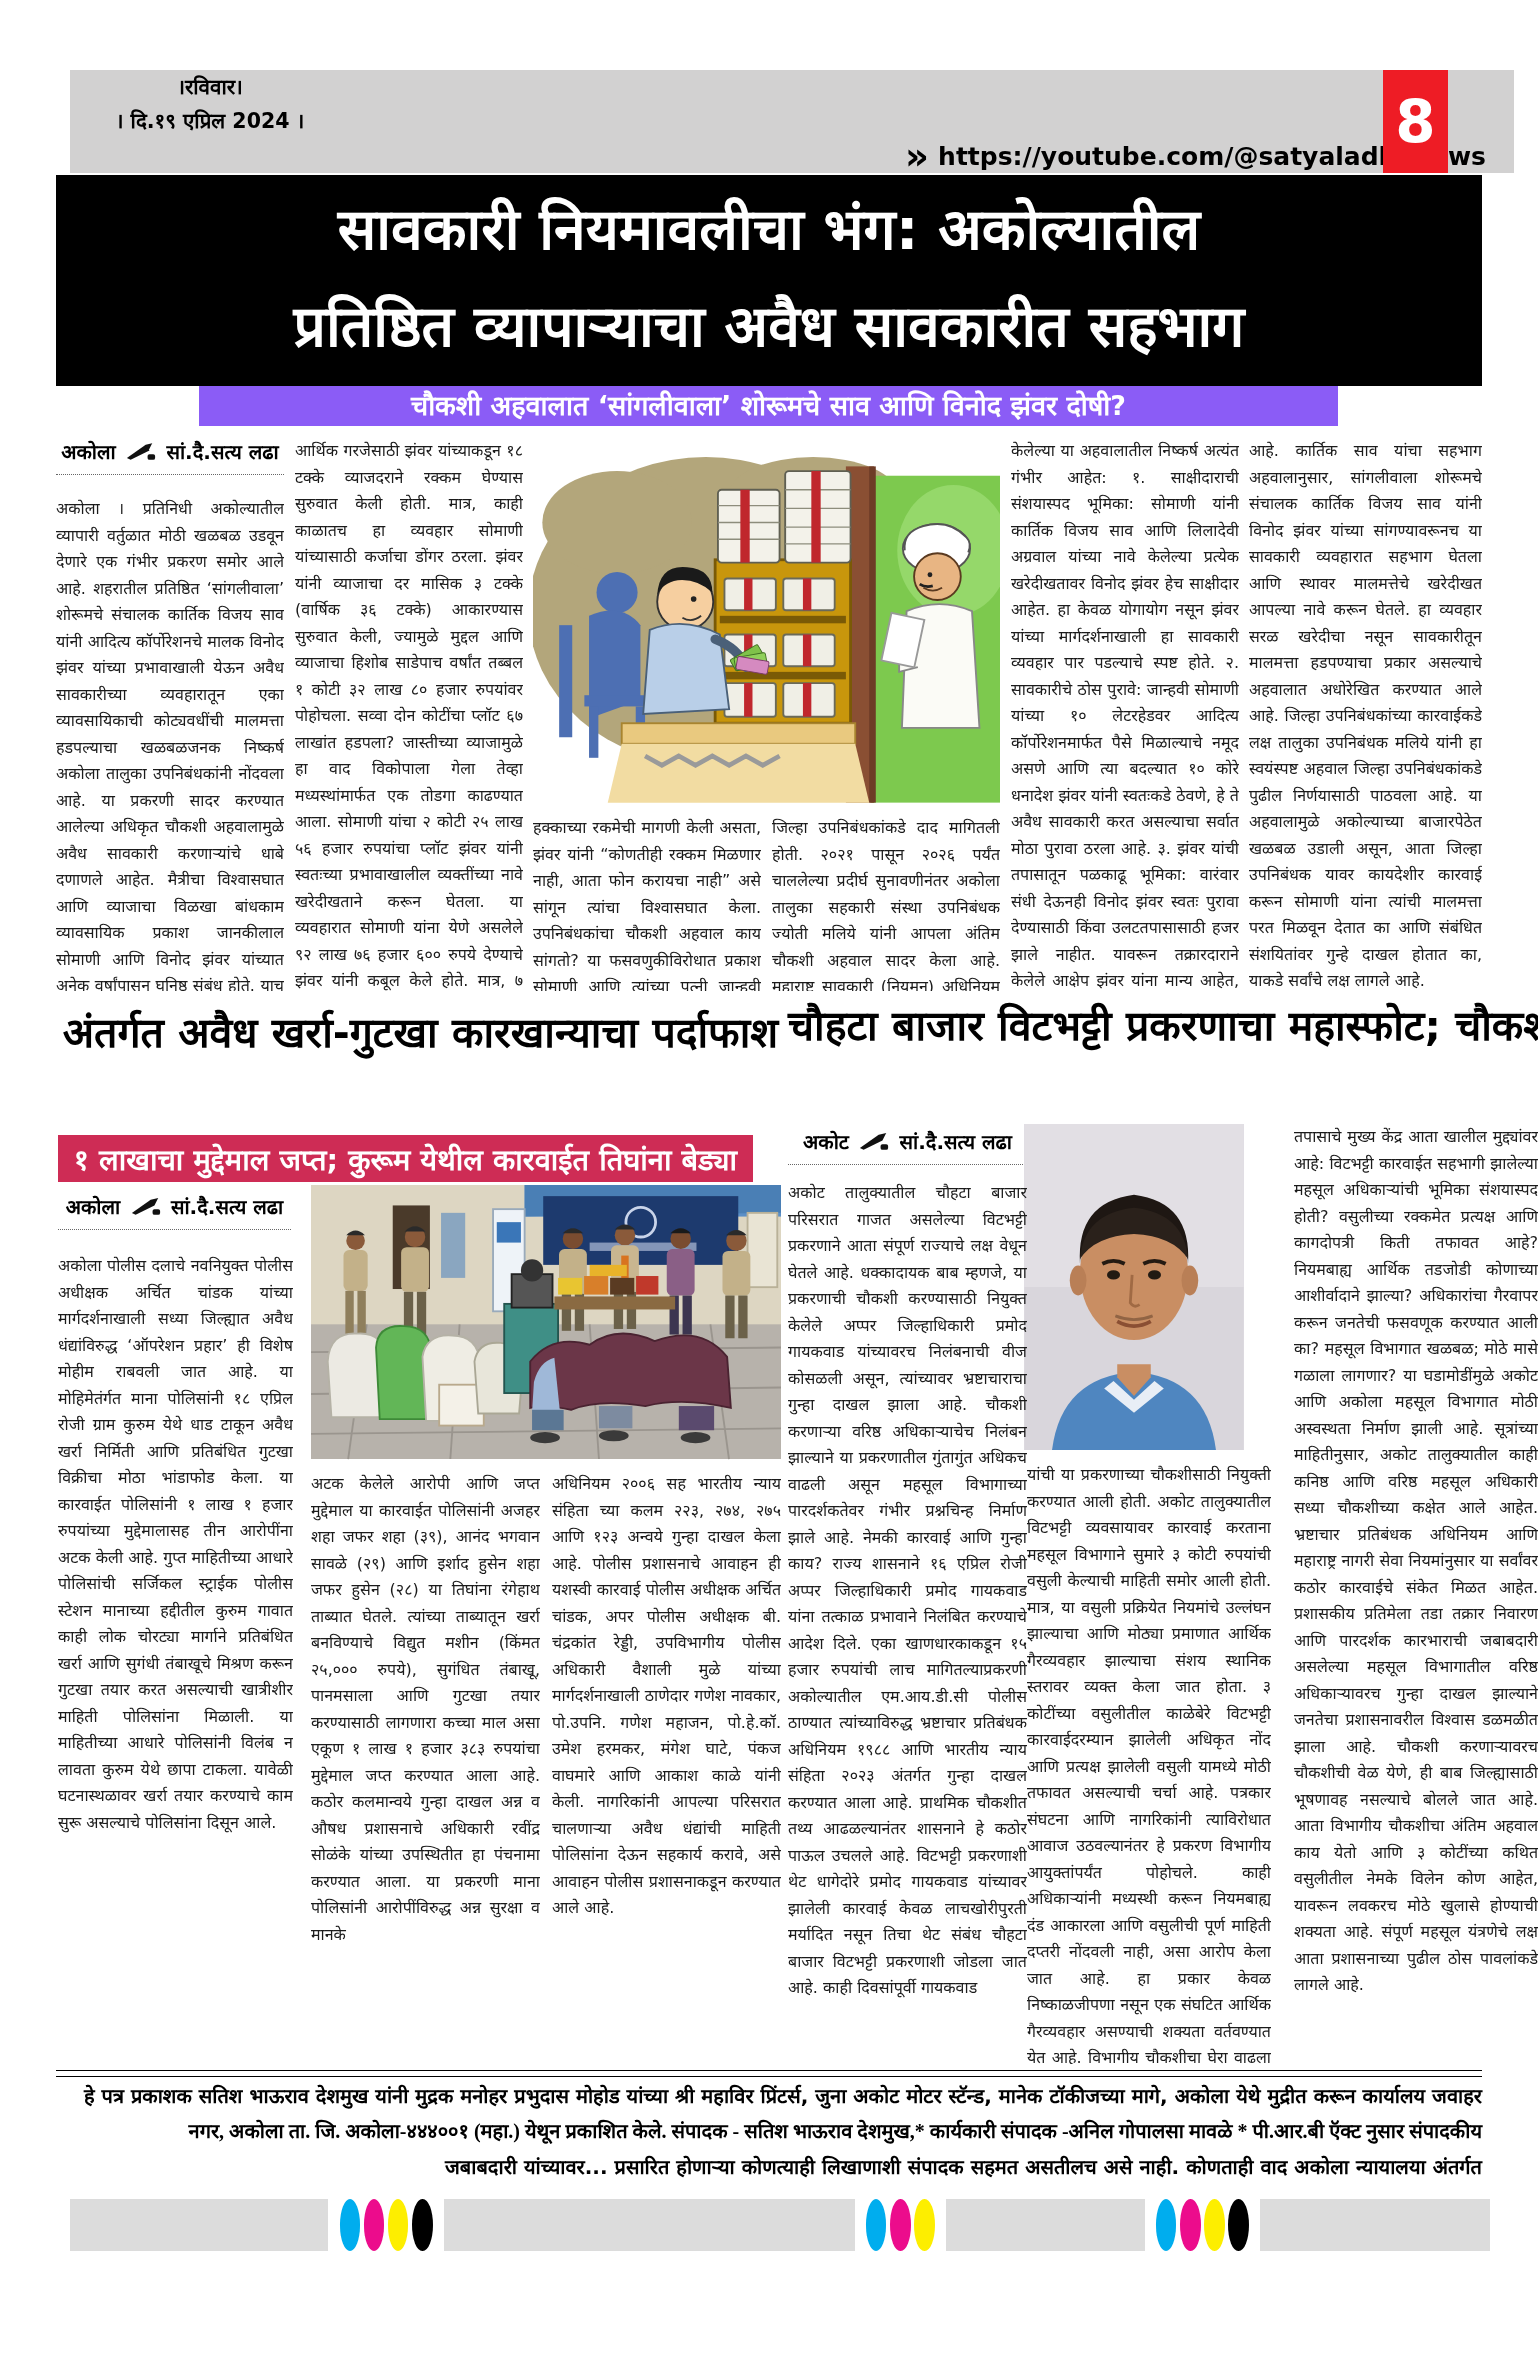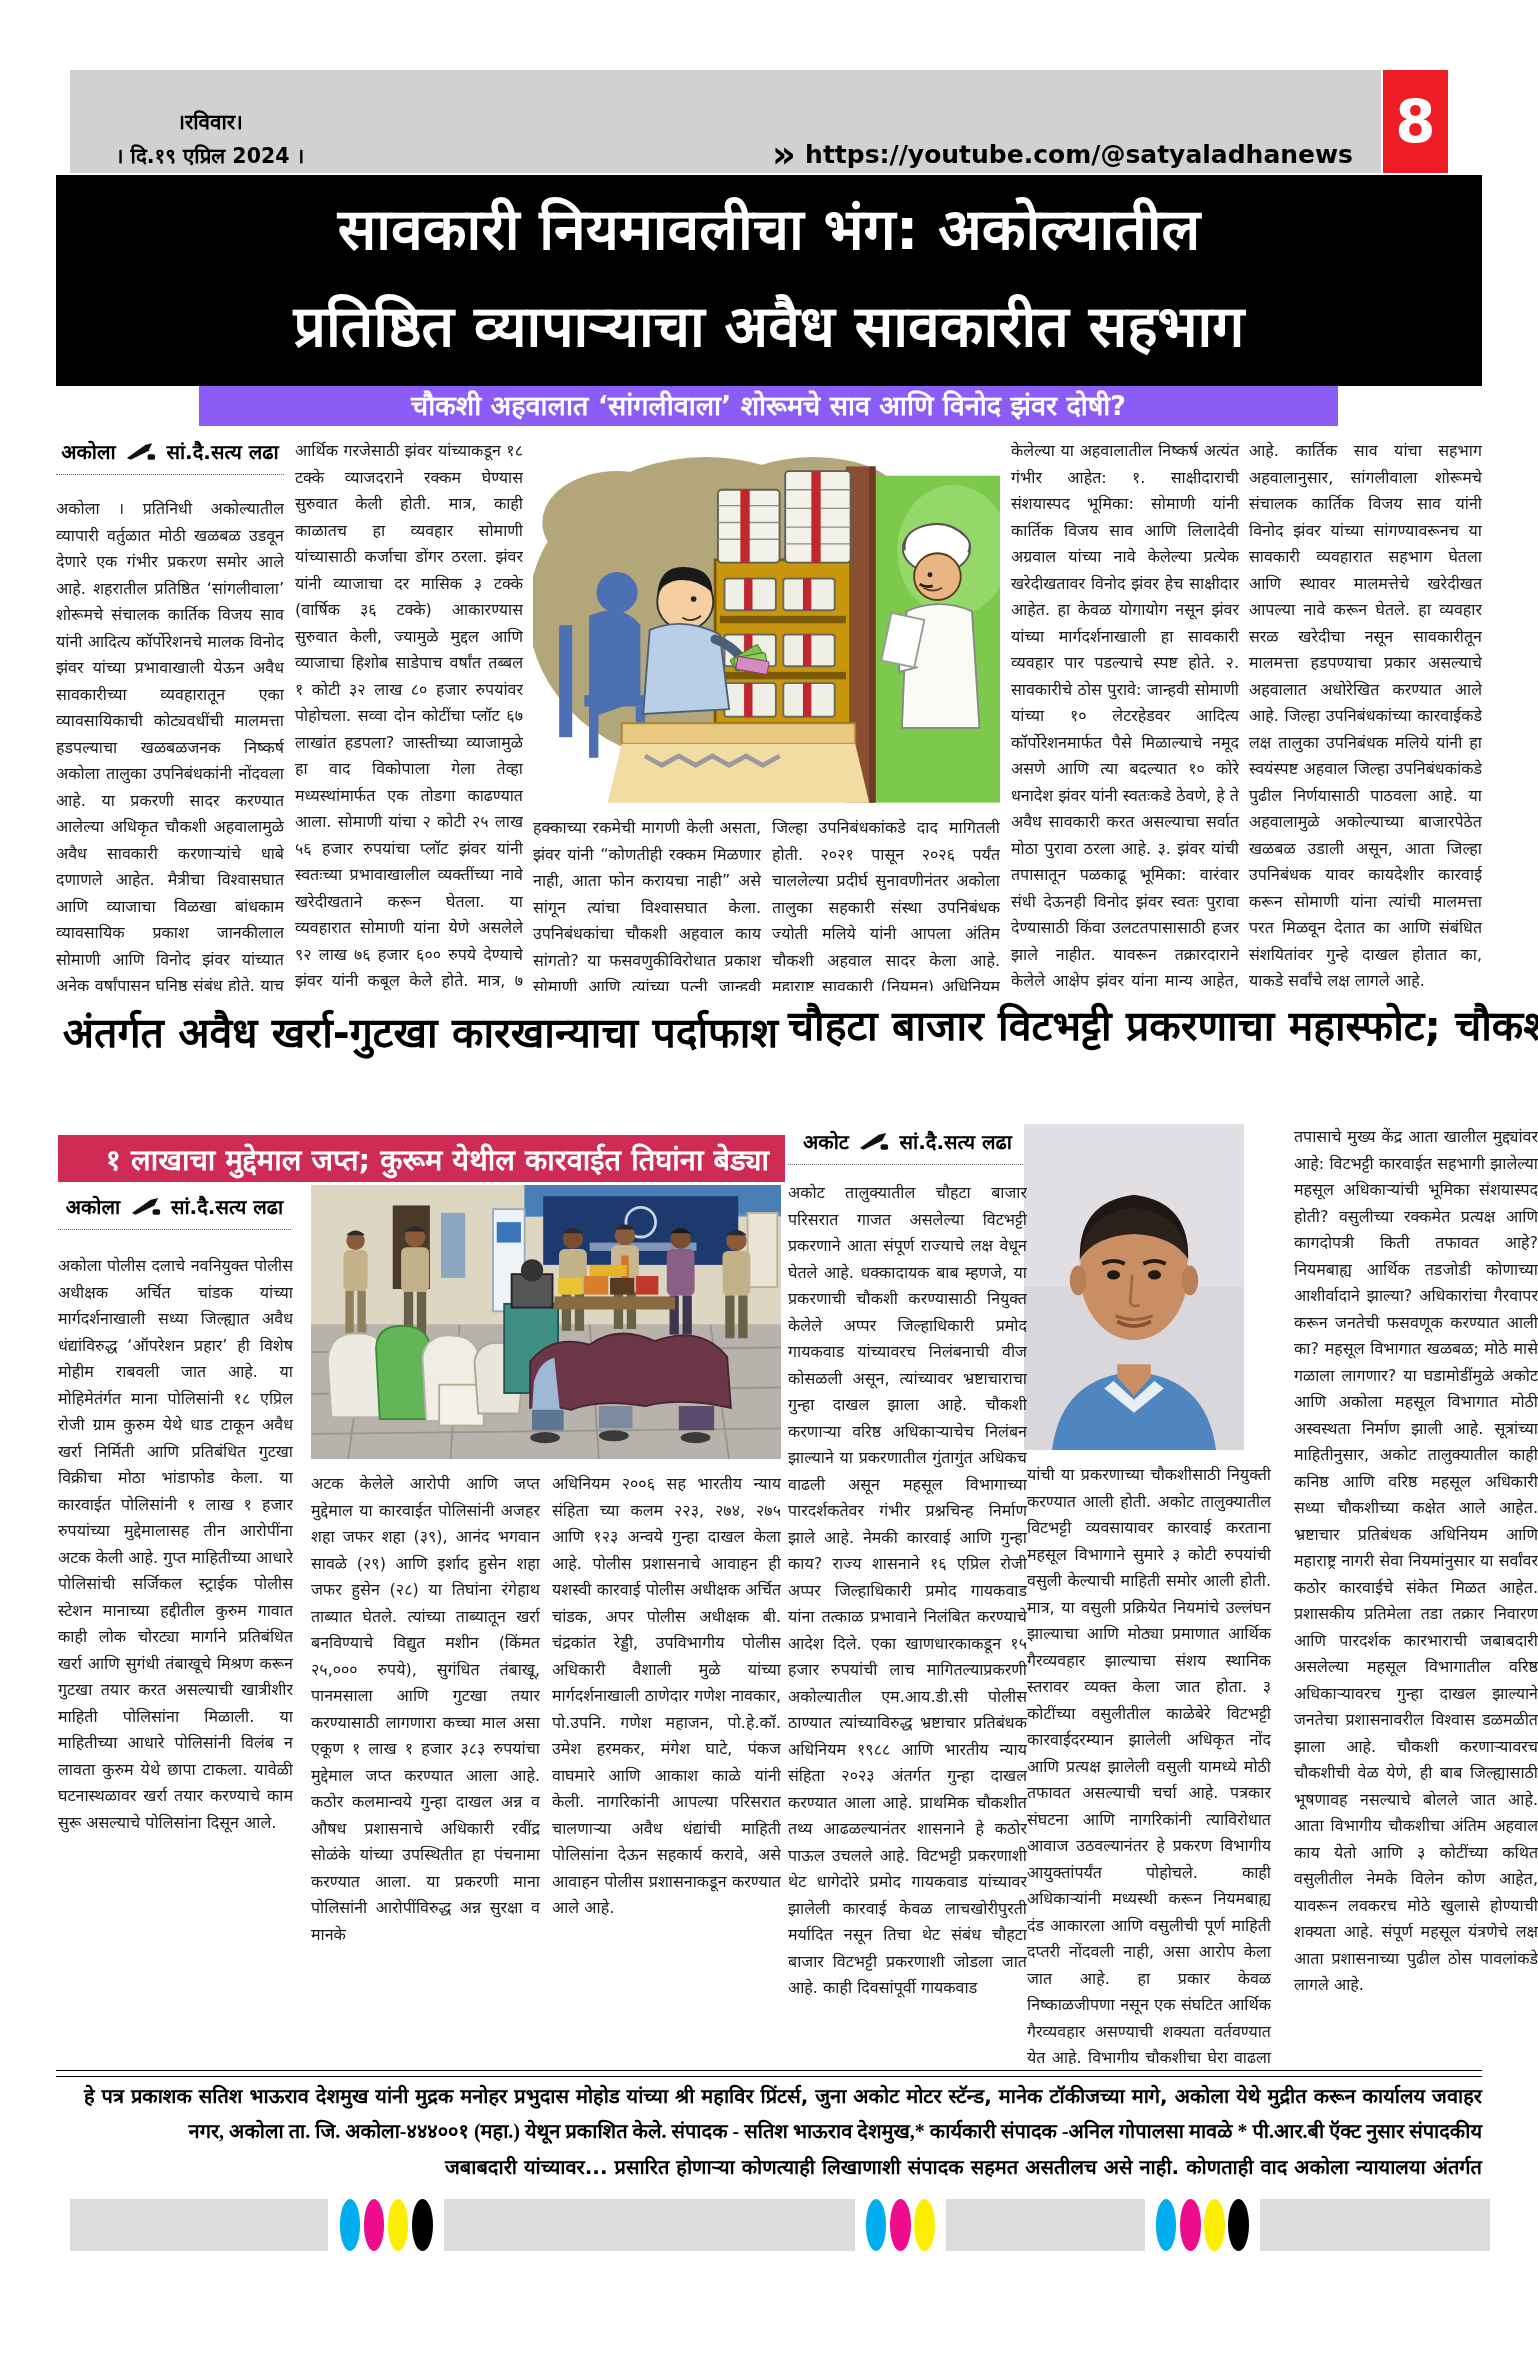--- a/index.html
+++ b/index.html
@@ -1,21 +1,21 @@
 <!DOCTYPE html>
 <html style="font-size:15px"><head>
 <meta charset="utf-8">
 <style>
   html,body{margin:0;padding:0;background:#9a9a9a;}
   .page{position:relative;width:1538px;height:2377px;background:#ffffff;
         font-family:"DejaVu Sans",sans-serif;color:#111;overflow:hidden;margin:0 auto;}
 
   
-  .masthead{position:absolute;left:70px;top:70px;width:1311px;height:103px;background:#d2d1d1;
-            display:flex;align-items:flex-end;}
+  .masthead{position:absolute;left:70px;top:70px;width:1444px;height:103px;background:#d2d1d1;
+            display:flex;align-items:flex-start;flex-direction:column;}
   .date-block{width:280px;text-align:center;font-weight:bold;font-size:20.5px;line-height:34px;color:#000;}
   .logo{display:flex;align-items:center;gap:3.7px;margin-left:56px;}
   .logo-txt{color:#e8131c;font-size:73px;font-weight:bold;letter-spacing:-1.9px;
             text-shadow:1.9px 1.9px 0 #7a0b10;line-height:1;}
   .url-block{margin-left:auto;margin-right:28px;display:flex;align-items:center;gap:9.3px;
              font-size:25px;font-weight:bold;color:#000;}
   .chevrons{font-size:37px;line-height:1;font-weight:bold;}
   .page-num{position:absolute;left:1383px;top:70px;width:65px;height:103px;background:#ee1c25;
             color:#fff;font-size:58px;font-weight:bold;display:flex;align-items:center;justify-content:center;}
 
@@ -181,21 +181,21 @@
       <path d="M414 156 Q420 160 428 158" fill="none" stroke="#222" stroke-width="3"></path>
       <path d="M400 185 Q435 170 470 185 L478 310 L395 310 Z" fill="#fbfbf6" stroke="#888" stroke-width="2"></path>
       <path d="M404 200 Q390 225 392 250 L412 245" fill="#fbfbf6" stroke="#888" stroke-width="2"></path>
       <rect x="378" y="190" width="36" height="52" fill="#ffffff" stroke="#999" stroke-width="2" transform="rotate(12 396 216)"></rect>
     </svg>
   </div>
 
   <div class="sec-headline" style="left:58px;top:1003px;width:725px;">
     <div>अंतर्गत अवैध खर्रा-गुटखा कारखान्याचा पर्दाफाश</div>
   </div>
-  <div class="red-bar" style="left:58px;top:1135px;width:695px;height:47px;padding-left:32px;">१ लाखाचा मुद्देमाल जप्त; कुरूम येथील कारवाईत तिघांना बेड्या</div>
+  <div class="red-bar" style="left:58px;top:1135px;width:695px;height:47px;">१ लाखाचा मुद्देमाल जप्त; कुरूम येथील कारवाईत तिघांना बेड्या</div>
 
   <div class="byline" style="left:58px;top:1193px;width:233px;">
     <span>अकोला</span>
     <span style="display:inline-block;width:32px;height:20.5px;">
       <svg viewBox="0 0 34 22">
           <path d="M2 18 L22 4 L30 2 L26 10 L6 20 Z" fill="#111"></path>
           <rect x="24" y="14" width="8" height="6" rx="2" fill="#111"></rect>
         </svg>
     </span>
     <span>सां.दै.सत्य लढा</span>

